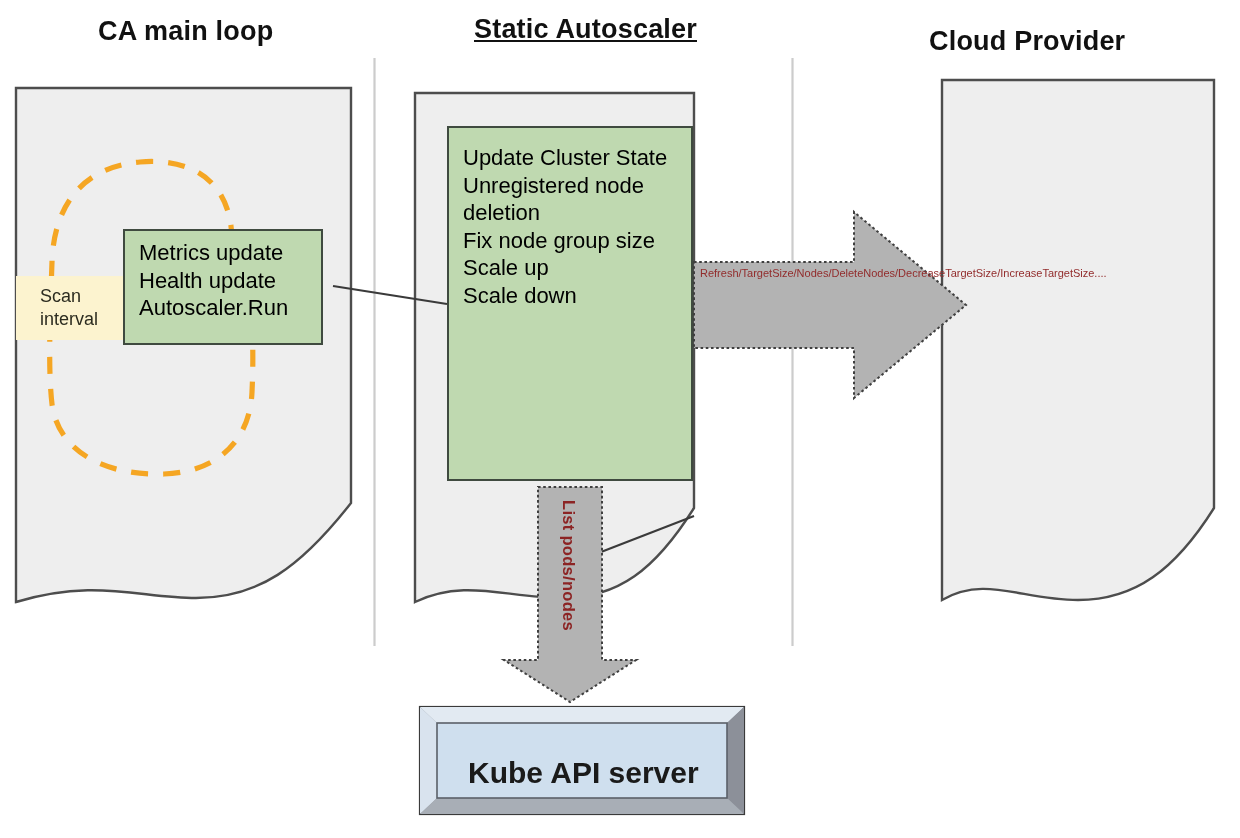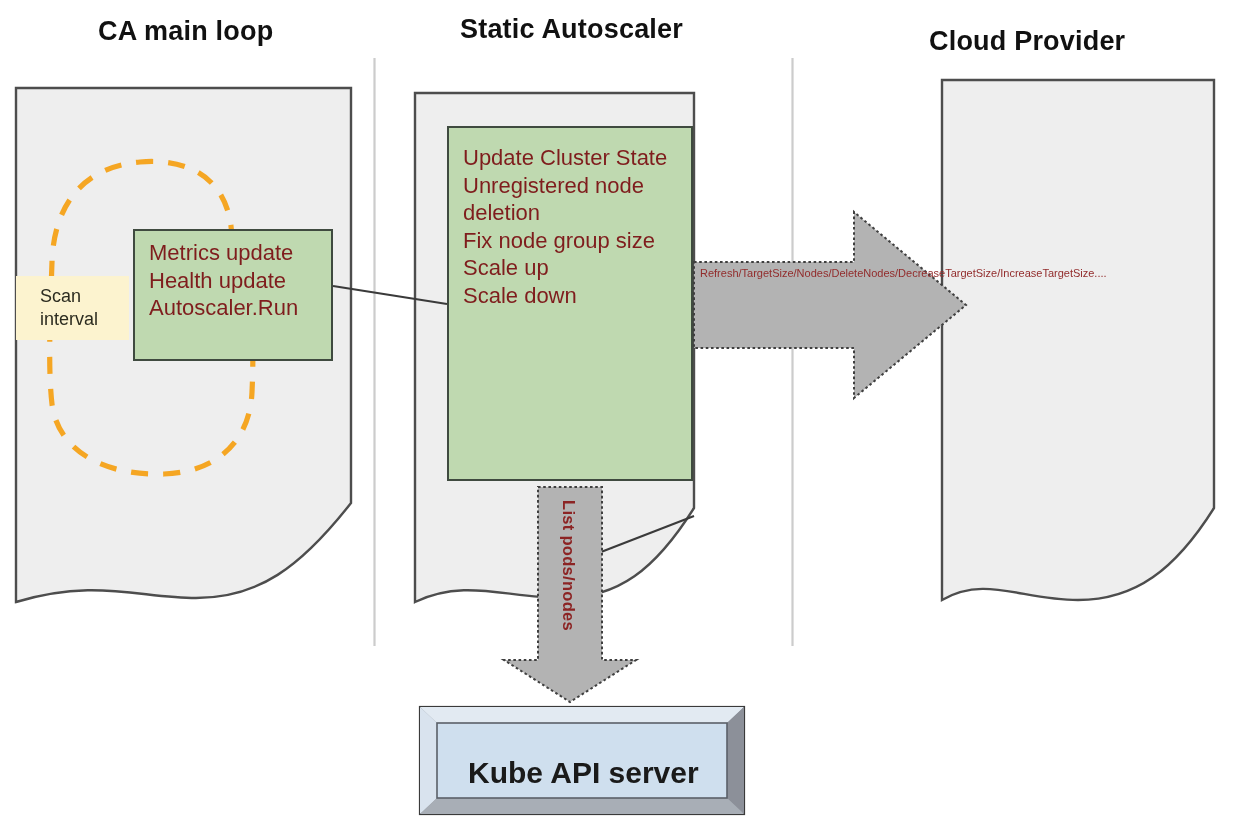--- a/index.html
+++ b/index.html
@@ -30,21 +30,21 @@
     font-size: 27px;
     color: #111111;
     letter-spacing: 0.2px;
     white-space: nowrap;
   }
   .txt-box {
     position: absolute;
     box-sizing: border-box;
     font-size: 22px;
     line-height: 27.5px;
-    color: #7f1d1d;
+    color: #000000;
   }
   .green-box {
     background: #bfd9b0;
     border: 2.5px solid #3f4a3f;
   }
   .yellow-box {
     background: #fcf3cf;
     border: none;
     font-size: 18px;
     line-height: 23px;
@@ -125,29 +125,29 @@
 
     <path d="M420,707 L744,707 L727,723 L437,723 Z" fill="#e2eaf2" stroke="none"></path>
     <path d="M420,707 L437,723 L437,798 L420,814 Z" fill="#d9e3ee" stroke="none"></path>
     <path d="M744,707 L744,814 L727,798 L727,723 Z" fill="#8c9099" stroke="none"></path>
     <path d="M420,814 L744,814 L727,798 L437,798 Z" fill="#a8aeb6" stroke="none"></path>
 
     <rect x="437" y="723" width="290" height="75" fill="#cfdfee" stroke="#5a6068" stroke-width="1.6"></rect>
   </svg>
 
   <div class="col-title" style="left:62px; top:16px;margin-left:36px;">CA main loop</div>
-  <div class="col-title" style="left:460px; top:14px;">Static Autoscaler</div>
+  <div class="col-title" style="left:474px; top:14px;text-decoration:underline;">Static Autoscaler</div>
   <div class="col-title" style="left:929px; top:26px;">Cloud Provider</div>
 
   <div class="txt-box yellow-box" style="left:16px; top:276px; width:113px; height:64px;">
     <div class="yellow-box-inner" style="white-space:pre-line;padding-left:24px;">Scan
 interval</div>
   </div>
 
-  <div class="txt-box green-box" style="left:133px; top:229px; width:200px; height:132px;">
+  <div class="txt-box green-box" style="left:123px; top:229px; width:200px; height:116px;">
     <div class="green-box-inner" style="white-space:pre-line;">Metrics update
 Health update
 Autoscaler.Run</div>
   </div>
 
   <div class="txt-box green-box" style="left:447px; top:126px; width:246px; height:355px;">
     <div class="green-box-inner" style="white-space:pre-line; padding:16px 0 0 14px;">Update Cluster State
 Unregistered node
 deletion
 Fix node group size

